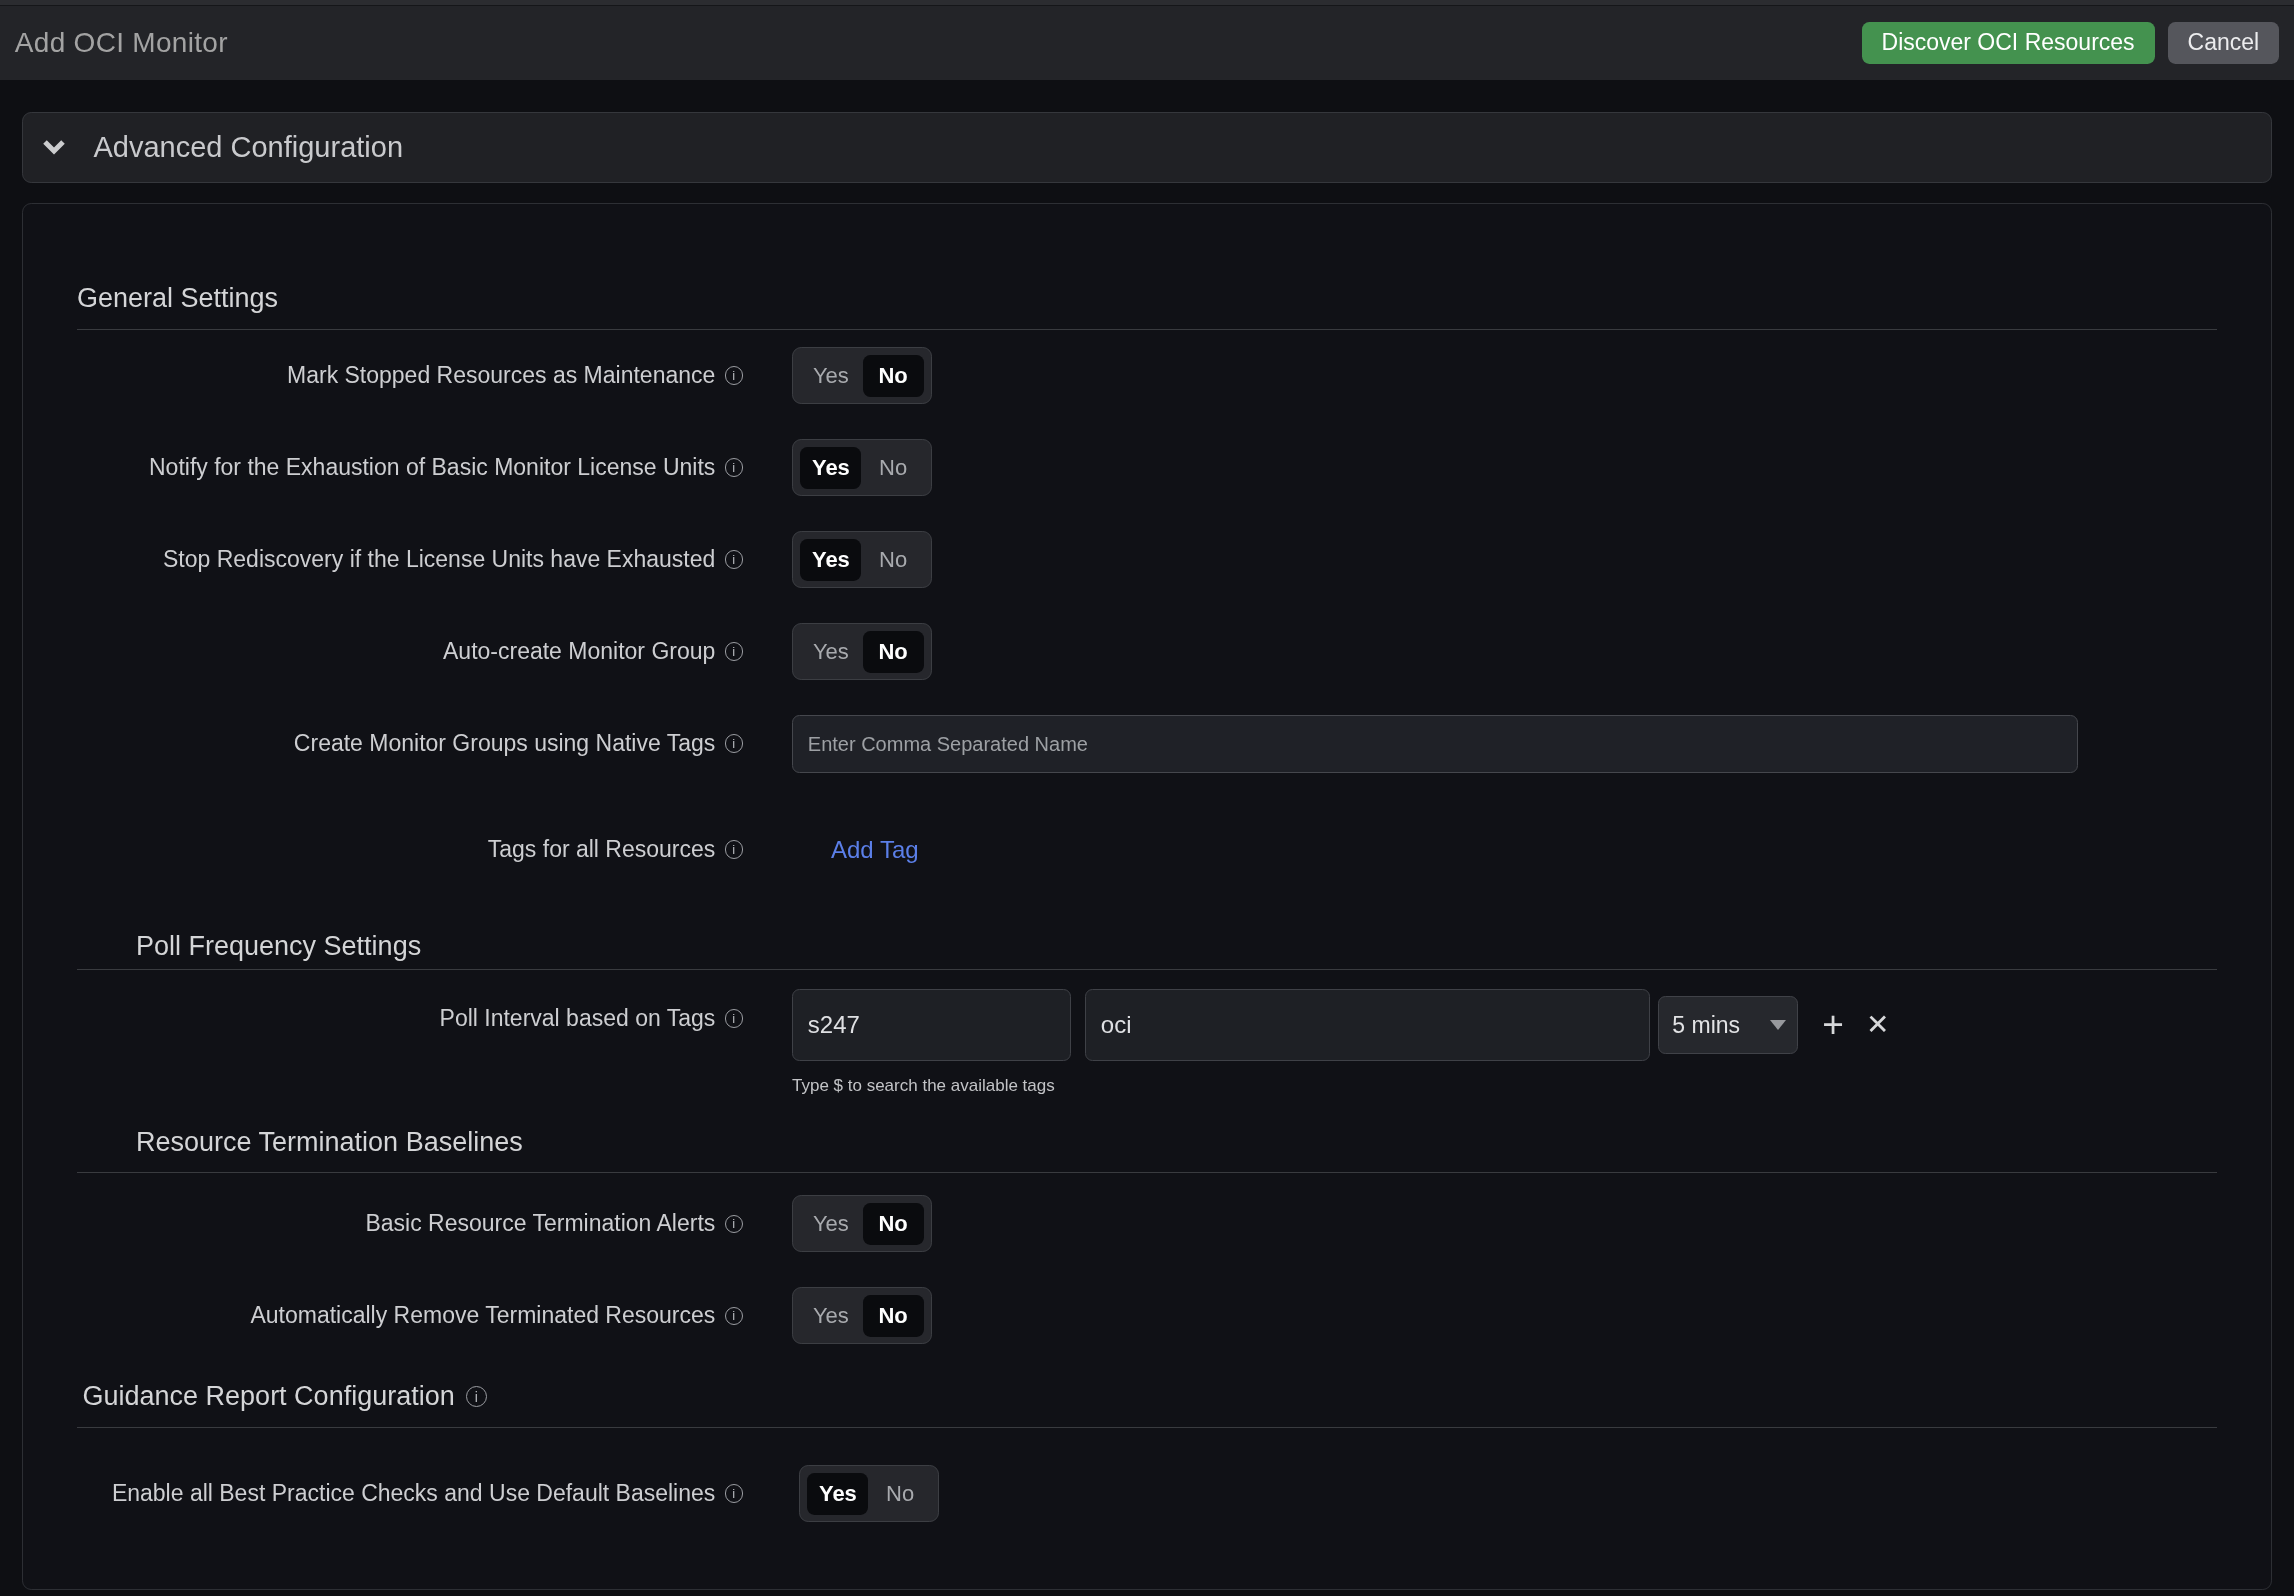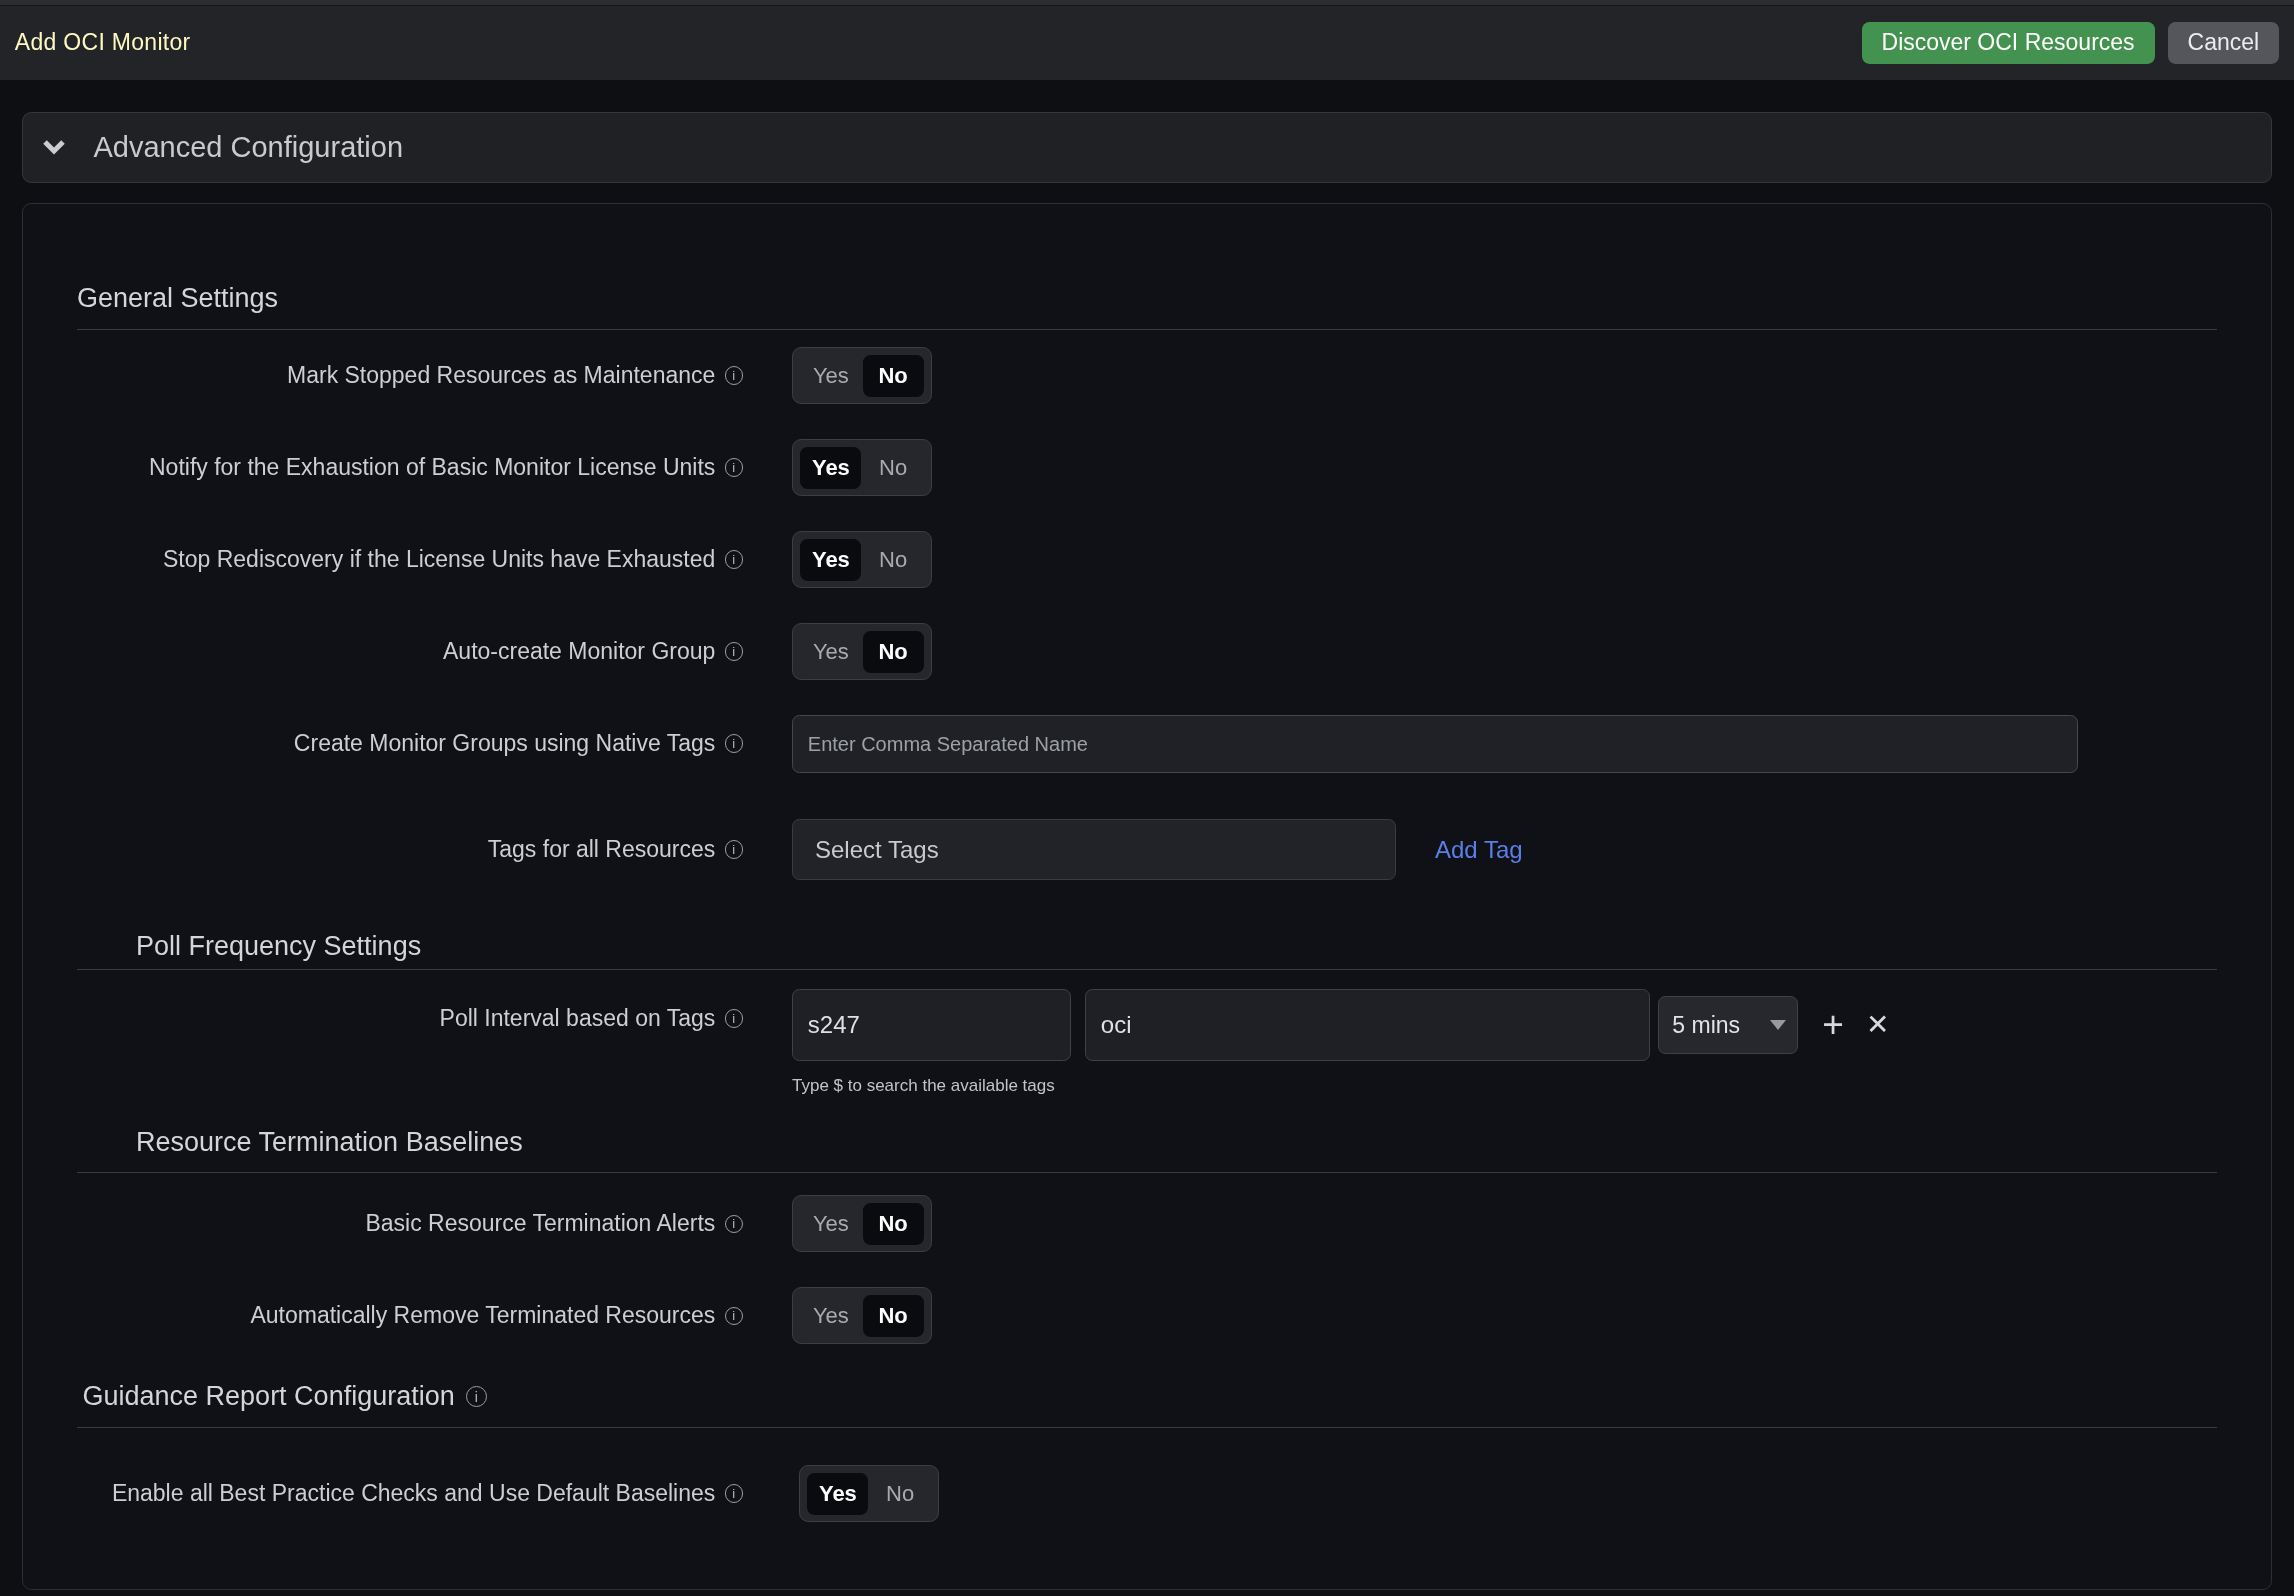--- a/index.html
+++ b/index.html
@@ -9,21 +9,21 @@
     font-family:"Liberation Sans", sans-serif;
     overflow:hidden;
   }
   
   .top-strip { height:5.5px; background:#2b2c30; border-bottom:1.8px solid #151619; }
   .titlebar {
     height:74px; background:#232428;
     display:flex; align-items:center; justify-content:space-between;
     padding:0 14.8px;
   }
-  .page-title { font-size:23px; color:#fef9c3; letter-spacing:0.3px; }
+  .page-title { font-size:28px; color:#a3a3a3; letter-spacing:0.3px; }
   .actions { display:flex; align-items:center; gap:13px; }
   .btn {
     height:42px; border:none; border-radius:7.4px;
     font-size:23px; padding:0 20px; font-family:inherit; cursor:pointer;
     display:flex; align-items:center;
   }
   .btn-green { background:#44924f; color:#ffffff; }
   .btn-gray  { background:#55565c; color:#ececee; }
 
   
@@ -221,23 +221,20 @@
       <input class="text-input" type="text" placeholder="Enter Comma Separated Name" style="">
     </div>
   </div>
 
   <div class="row row-tags">
     <div class="row-label">
       <span>Tags for all Resources</span>
       <span class="info-icon">i</span>
     </div>
     <div class="control">
-      <div class="select-box">
-        <span>Select Tags</span>
-      </div>
       <a class="add-tag">Add Tag</a>
     </div>
   </div>
 
   <h2 class="section-title t-poll">
     <span>Poll Frequency Settings</span>
   </h2>
   <div class="divider d-poll"></div>
 
   <div class="row poll-row">

